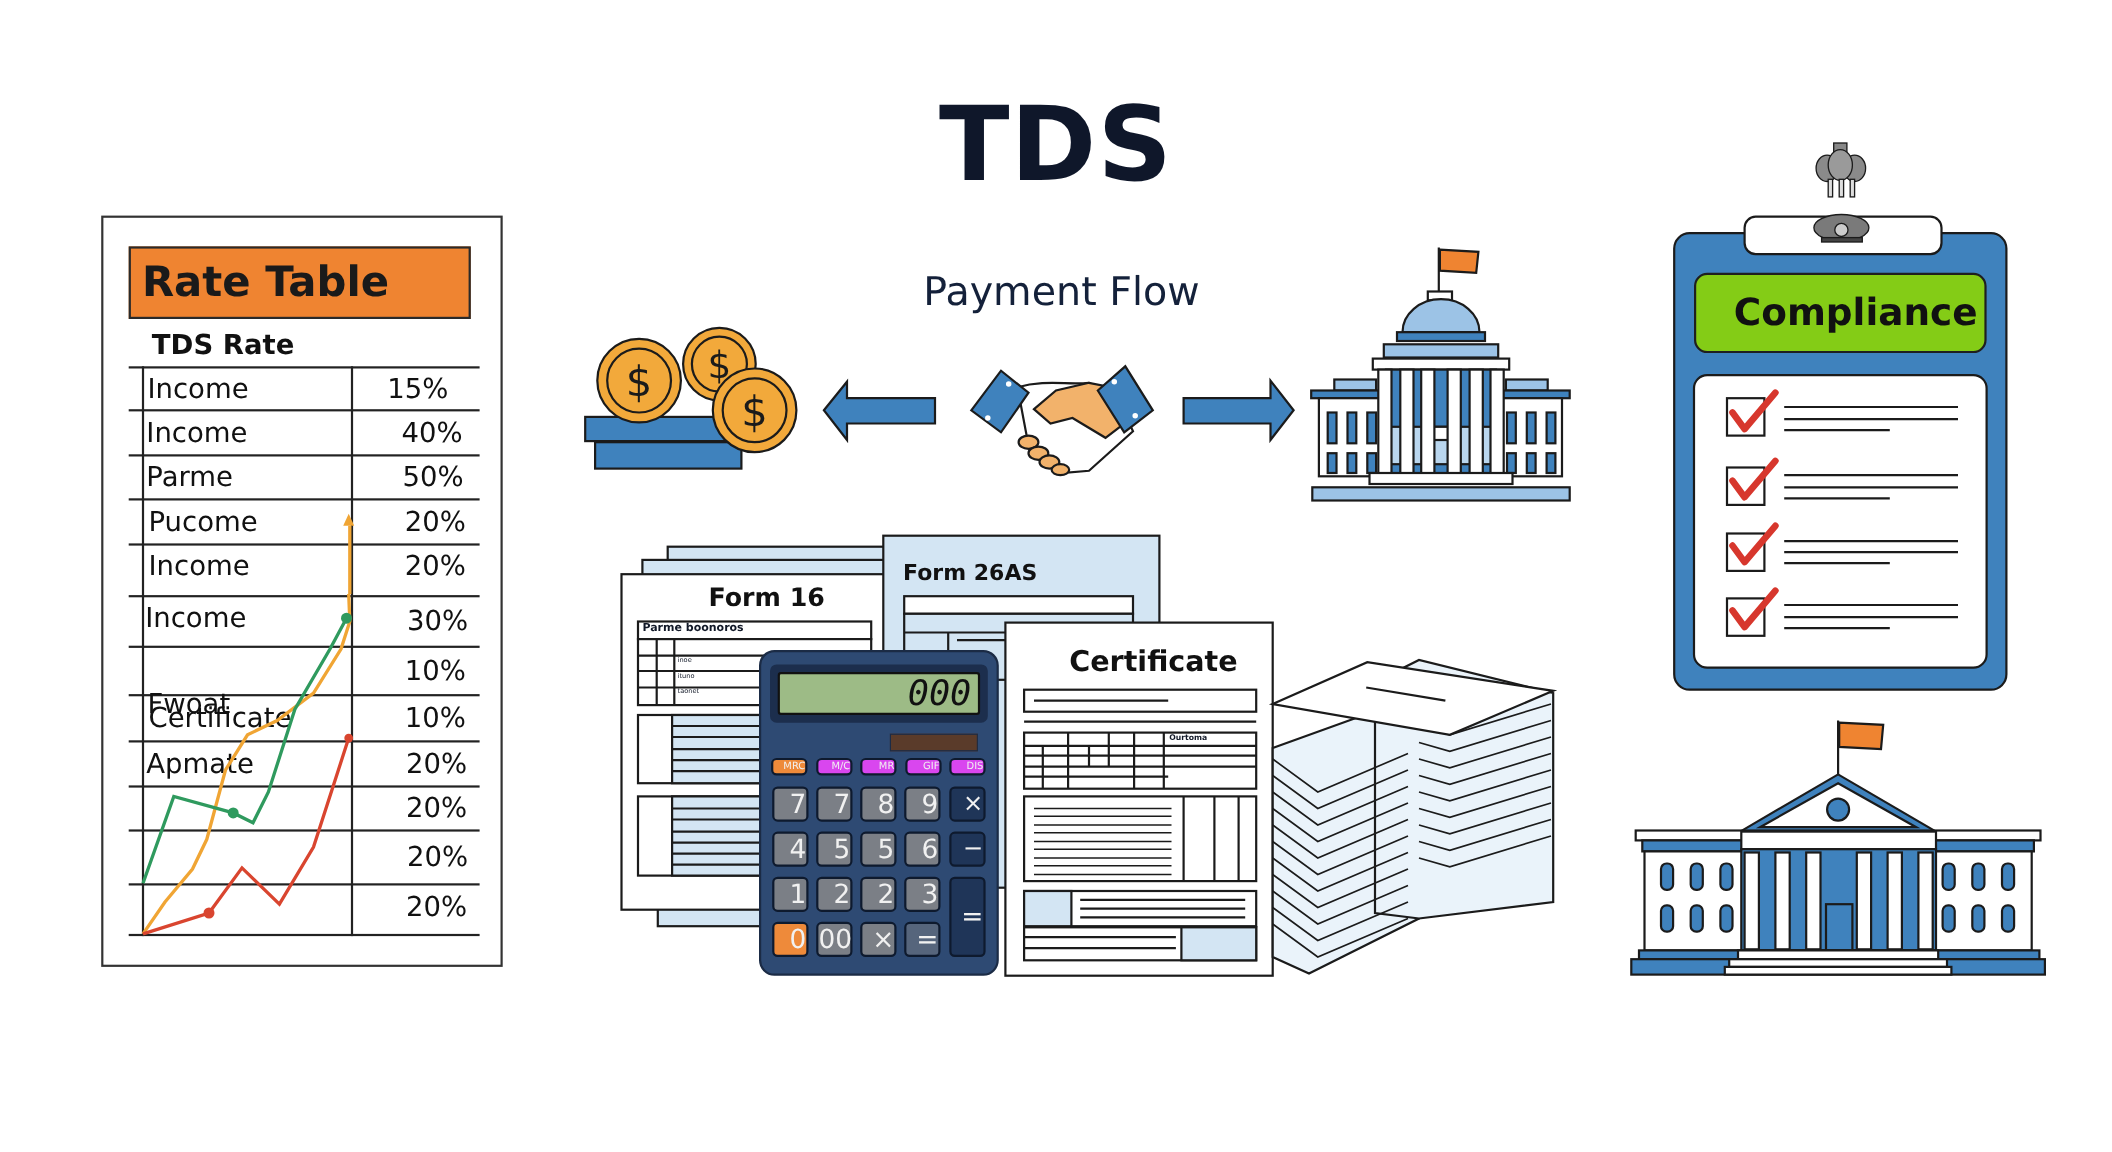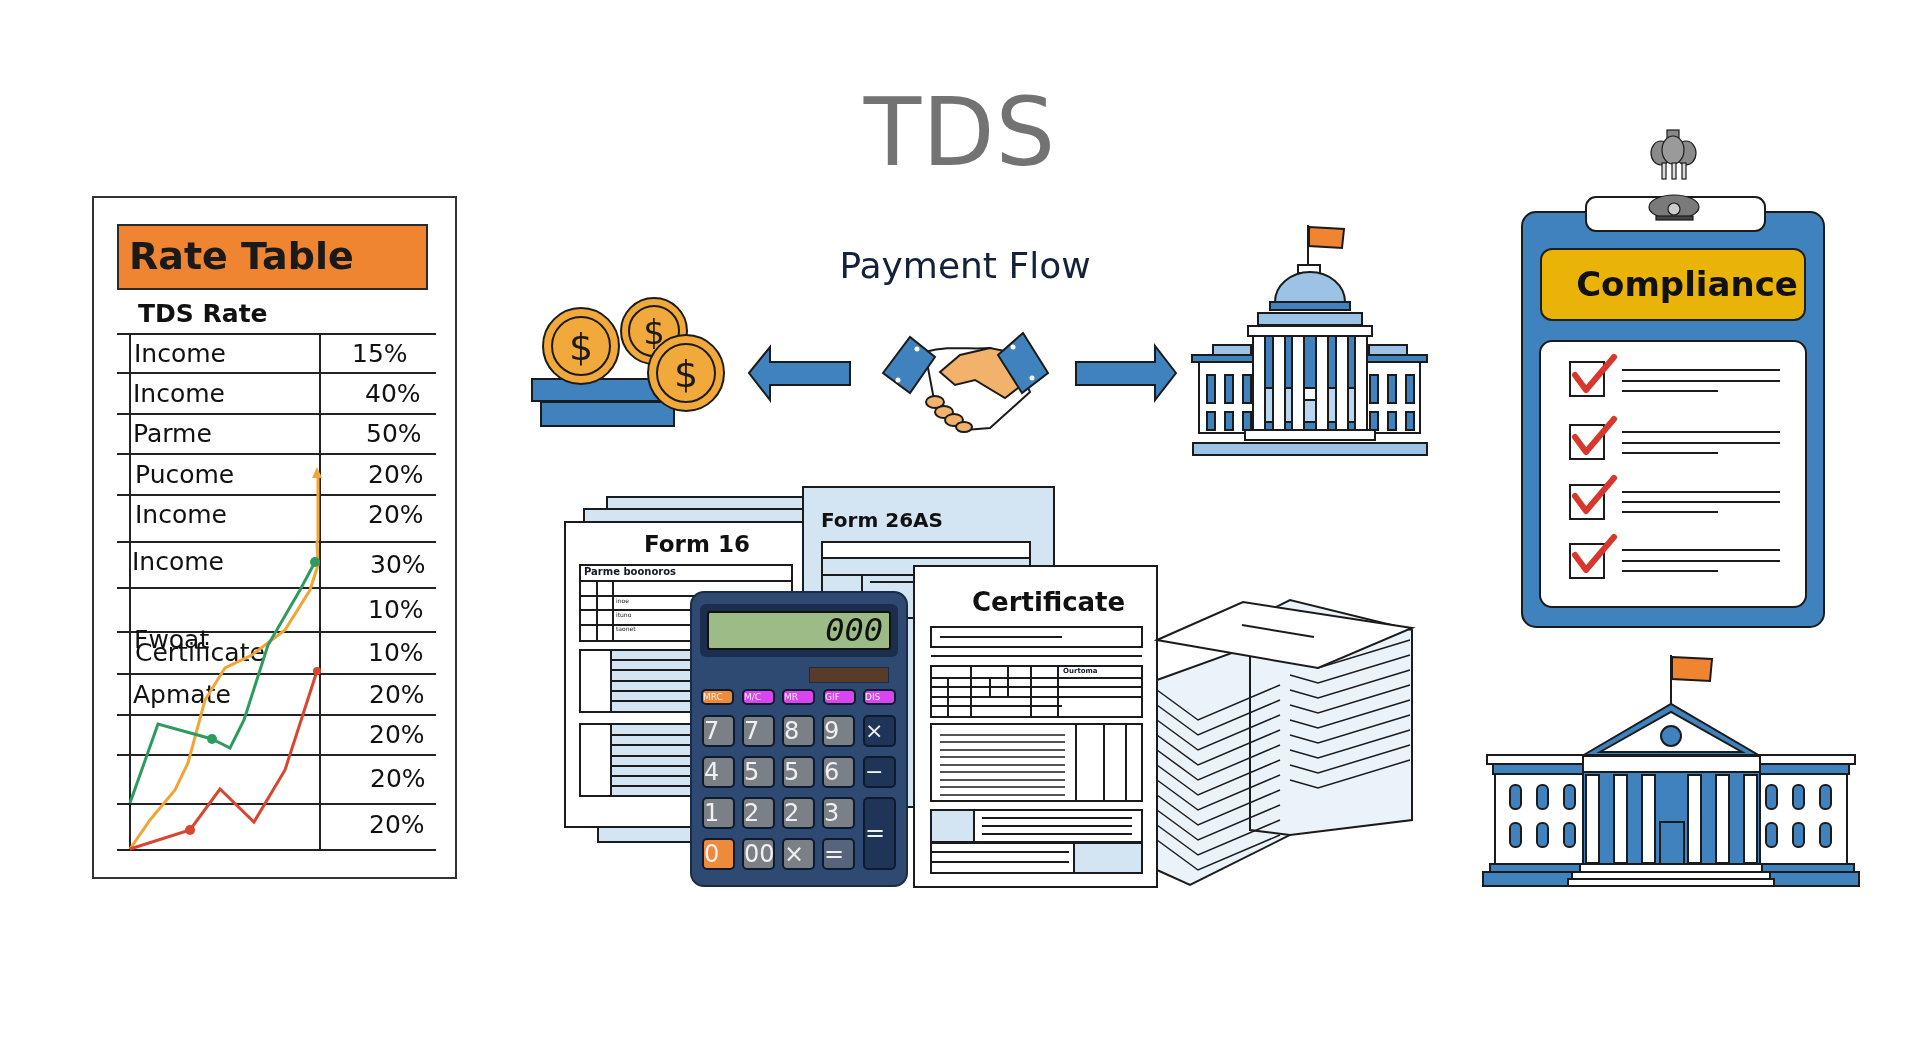--- a/index.html
+++ b/index.html
@@ -5,21 +5,21 @@
   html, body { margin: 0; padding: 0; }
   body {
     width: 1920px; height: 1047px; position: relative; overflow: hidden;
     background: #ffffff;
     font-family: "DejaVu Sans", "Liberation Sans", sans-serif;
     color: #111827;
   }
   .abs { position: absolute; }
   .title {
     left: 0; width: 1920px; top: 78px; text-align: center;
-    font-size: 94px; font-weight: normal; color: #737373; letter-spacing: 1px;
+    font-size: 94px; font-weight: bold; color: #0f172a; letter-spacing: 1px;
     font-family: "DejaVu Sans", sans-serif;
   }
   .subtitle {
     left: 830px; width: 270px; top: 245px; text-align: center;
     font-size: 36px; font-weight: normal; color: #14213a;
   }
   
   .rate-panel {
     left: 92px; top: 196px; width: 365px; height: 683px;
     border: 2px solid #333; background: #fff; box-sizing: border-box;
@@ -51,34 +51,34 @@
   }
   .calc-display {
     left: 707px; top: 611px; width: 184px; height: 39px;
     background: #9dbb86; border: 2px solid #111; box-sizing: border-box; border-radius: 3px;
     text-align: right; font-family: "DejaVu Sans Mono", monospace; font-style: italic;
     font-size: 32px; line-height: 35px; padding-right: 6px; color: #111;
   }
   .calc-solar { left: 809px; top: 667px; width: 78px; height: 14px; background: #5a3b2a; border: 1px solid #1b2b45; }
   .ckey {
     position: absolute; box-sizing: border-box; border: 2px solid #0e1a2e;
-    border-radius: 5px; color: #f1f1f1; text-align: left;
+    border-radius: 5px; color: #f1f1f1; text-align: right;
     font-family: "DejaVu Sans", sans-serif;
   }
   .ckey.fn { height: 16px; font-size: 9px; line-height: 12px; background: #d946ef; }
   .ckey.fn.orange { background: #ee8a3a; }
   .ckey.num { width: 33px; height: 32px; font-size: 24px; line-height: 28px; background: #7b7f86; }
   .ckey.num.orange { background: #ee8a3a; }
   .ckey.op { width: 33px; height: 32px; font-size: 22px; line-height: 28px; background: #1f3558; }
   .ckey.eq-tall { width: 33px; height: 73px; font-size: 24px; line-height: 69px; background: #1f3558; }
   
   .doc-title { font-weight: bold; color: #111; }
   .clip-label {
     left: 1540px; top: 248px; width: 266px; height: 73px;
-    background: #eab308; border: 2px solid #1f1f1f; border-radius: 12px; box-sizing: border-box;
+    background: #84cc16; border: 2px solid #1f1f1f; border-radius: 12px; box-sizing: border-box;
     text-align: center; font-size: 34px; font-weight: bold; line-height: 69px; color: #111; padding-left: 28px;
   }
 </style>
 </head>
 <body>
 
 <div class="abs title">TDS</div>
 
 <div class="abs rate-panel"></div>
 <div class="abs rate-header">Rate Table</div>

